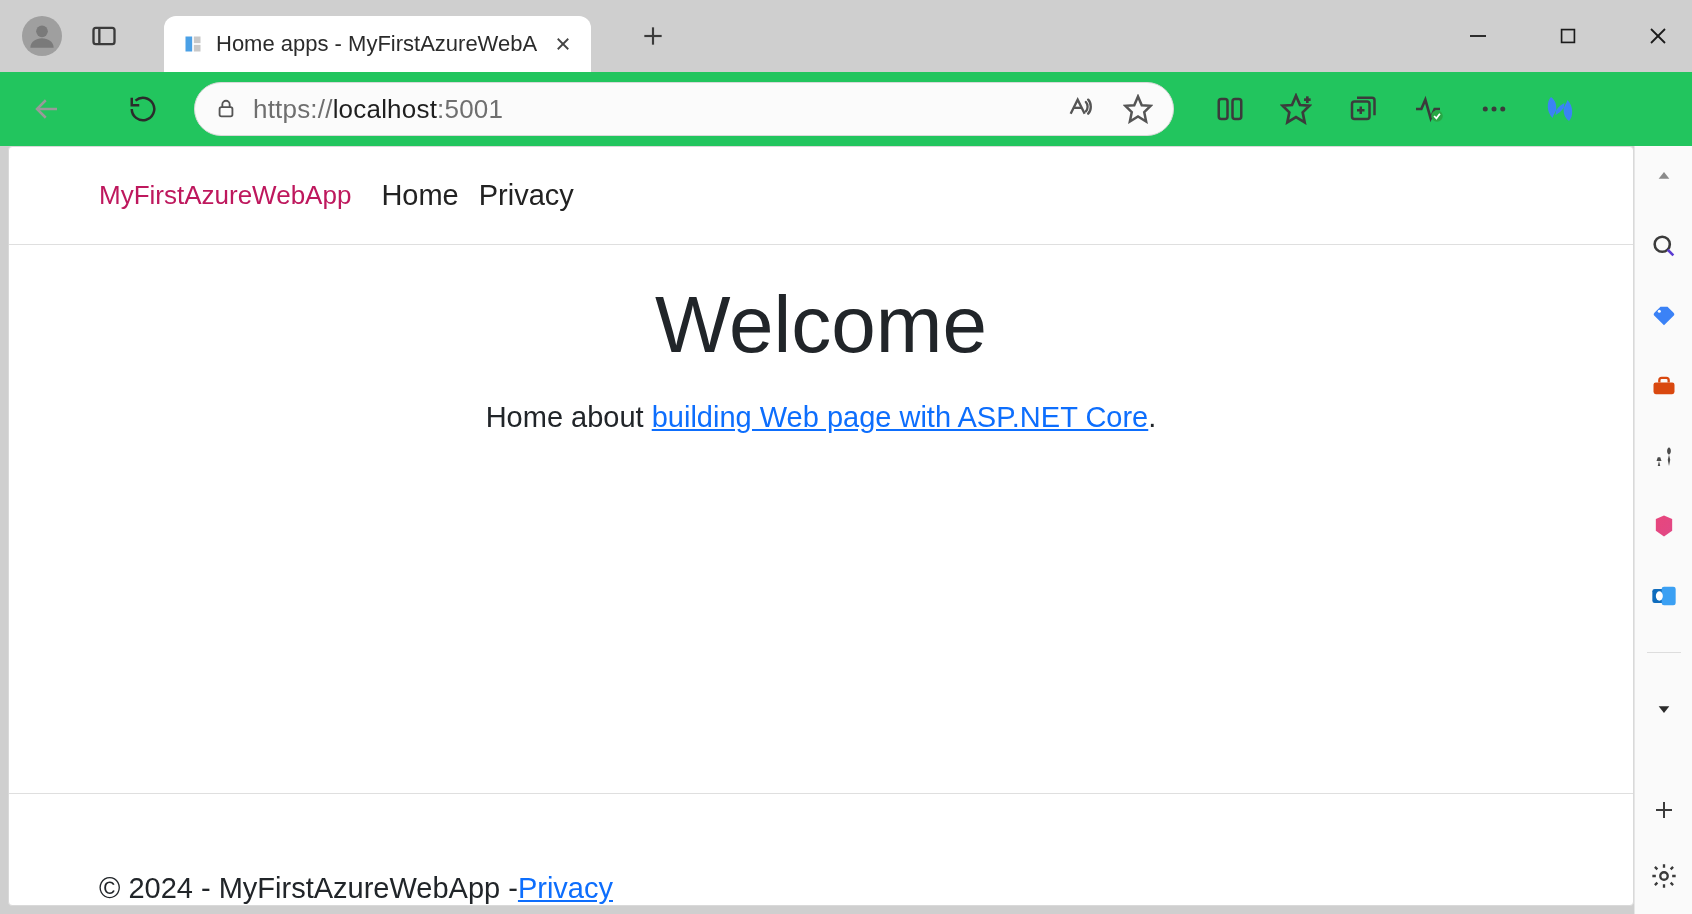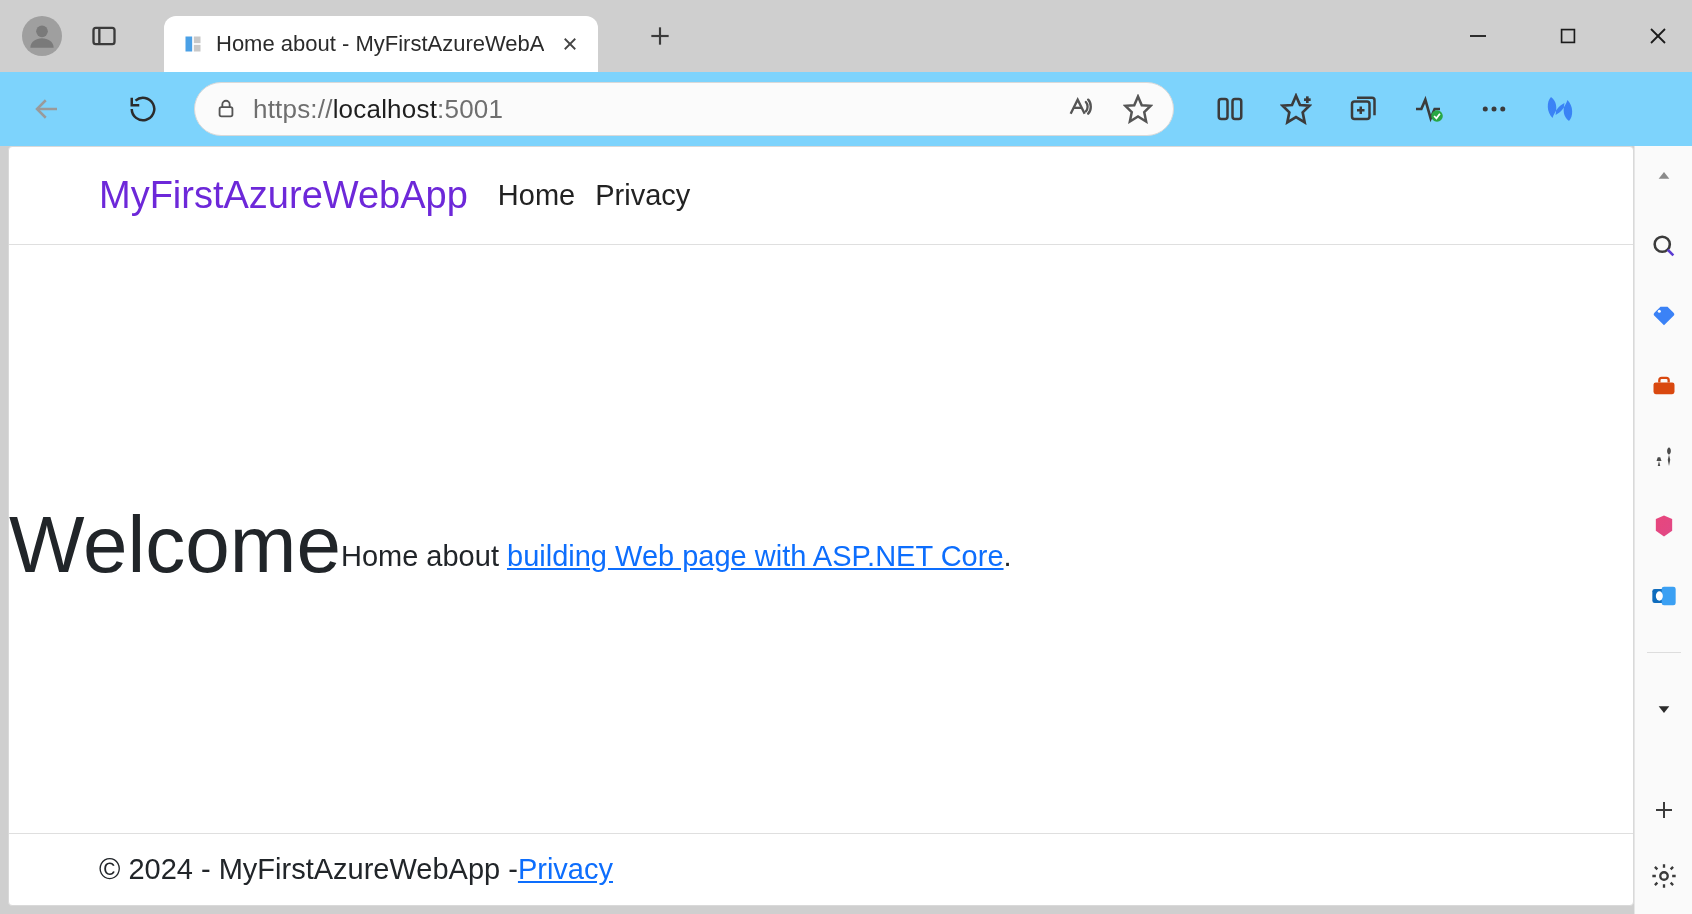--- a/index.html
+++ b/index.html
@@ -59,21 +59,21 @@
 
   .window-controls {
     position:absolute; right:18px; top:0; height:72px;
     display:flex; align-items:center; gap:58px;
   }
   .window-controls .wc { width:32px;height:32px;display:flex;align-items:center;justify-content:center;color:#1b1b1b; }
 
   
   .toolbar {
     height: 74px;
-    background: #7dd3fc;
+    background: #22c55e;
     display:flex;
     align-items:center;
     padding: 0 20px;
     gap: 14px;
     position:relative;
   }
   .toolbar .nav-btn {
     width:54px;height:54px;display:flex;align-items:center;justify-content:center;color:#6b6b6b;border-radius:8px;
   }
   .toolbar .nav-btn.enabled { color:#2b2b2b; }
@@ -135,34 +135,34 @@
   }
 
   .page-header {
     height: 98px;
     border-bottom: 1px solid #dfdfdf;
     display:flex;
     align-items:center;
     padding: 0 90px;
     gap: 30px;
   }
-  .brand { font-size:38px; color:#6d28d9; }
+  .brand { font-size:26px; color:#be185d; }
   .nav-links { display:flex; gap:20px; }
   .nav-links a { font-size:29px; color:#222; text-decoration:none; }
 
-  .page-main { flex:1; display:flex; align-items:center; padding-top:34px; }
+  .page-main { flex:1; display:flex; flex-direction:column; align-items:center; padding-top:34px;gap:8px; }
   .welcome { font-size:80px; font-weight:300; color:#212529; margin-bottom:22px; }
   .lead { font-size:29px; color:#212529; }
   .lead a { color:#0d6efd; text-decoration:underline; }
 
   .page-footer {
-    height: 72px;
+    height: 112px;
     border-top:1px solid #dfdfdf;
     display:flex;
-    align-items:center;
+    align-items:flex-end;
     padding: 0 90px;
     font-size:29px;
     color:#212529;
   }
   .page-footer a { color:#0d6efd; text-decoration:underline; }
 </style>
 </head>
 <body>
 
 <div class="titlebar">
@@ -180,21 +180,21 @@
         </svg>
     </div>
     <div class="tab">
       <span class="favicon">
         <svg width="20" height="20" viewBox="0 0 24 24">
             <rect x="3" y="3" width="8" height="18" fill="#4aa0e6"></rect>
             <rect x="13" y="3" width="8" height="8" fill="#c8c8c8"></rect>
             <rect x="13" y="13" width="8" height="8" fill="#c8c8c8"></rect>
           </svg>
       </span>
-      <span class="tab-title">Home about - MyFirstAzureWebA</span>
+      <span class="tab-title">Home apps - MyFirstAzureWebA</span>
       <span class="tab-close">
         <svg width="18" height="18" viewBox="0 0 24 24" stroke="#444" stroke-width="2.4" fill="none">
             <line x1="5" y1="5" x2="19" y2="19"></line>
             <line x1="19" y1="5" x2="5" y2="19"></line>
           </svg>
       </span>
     </div>
     <div class="newtab-btn">
       <svg width="26" height="26" viewBox="0 0 24 24" stroke="#3b3b3b" stroke-width="2" fill="none">
           <line x1="12" y1="4" x2="12" y2="20"></line>

